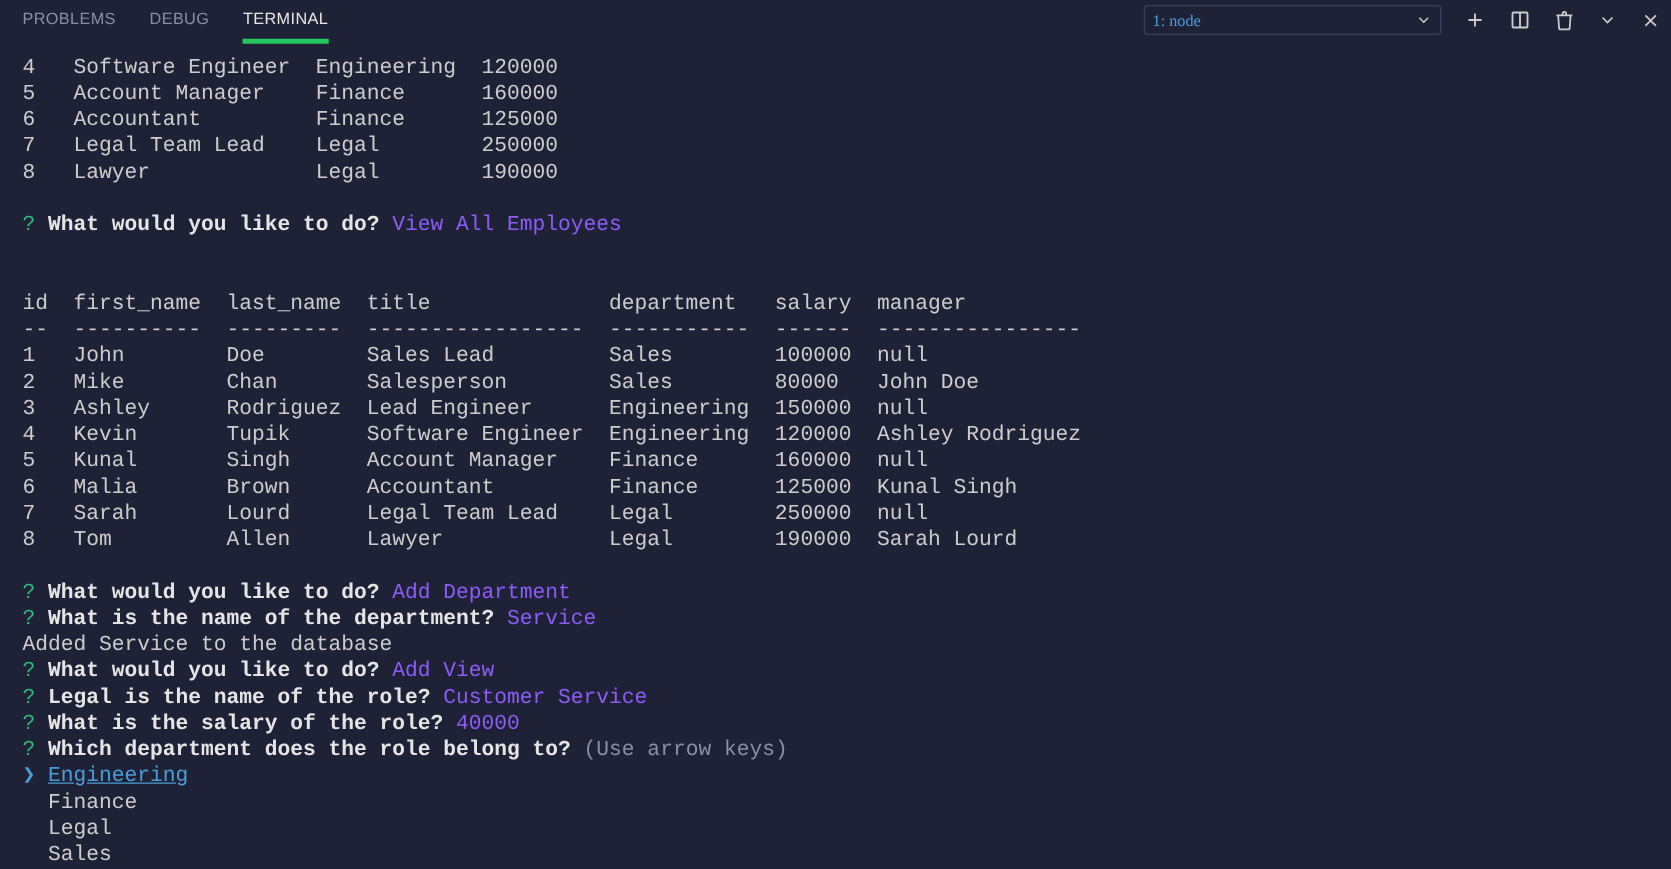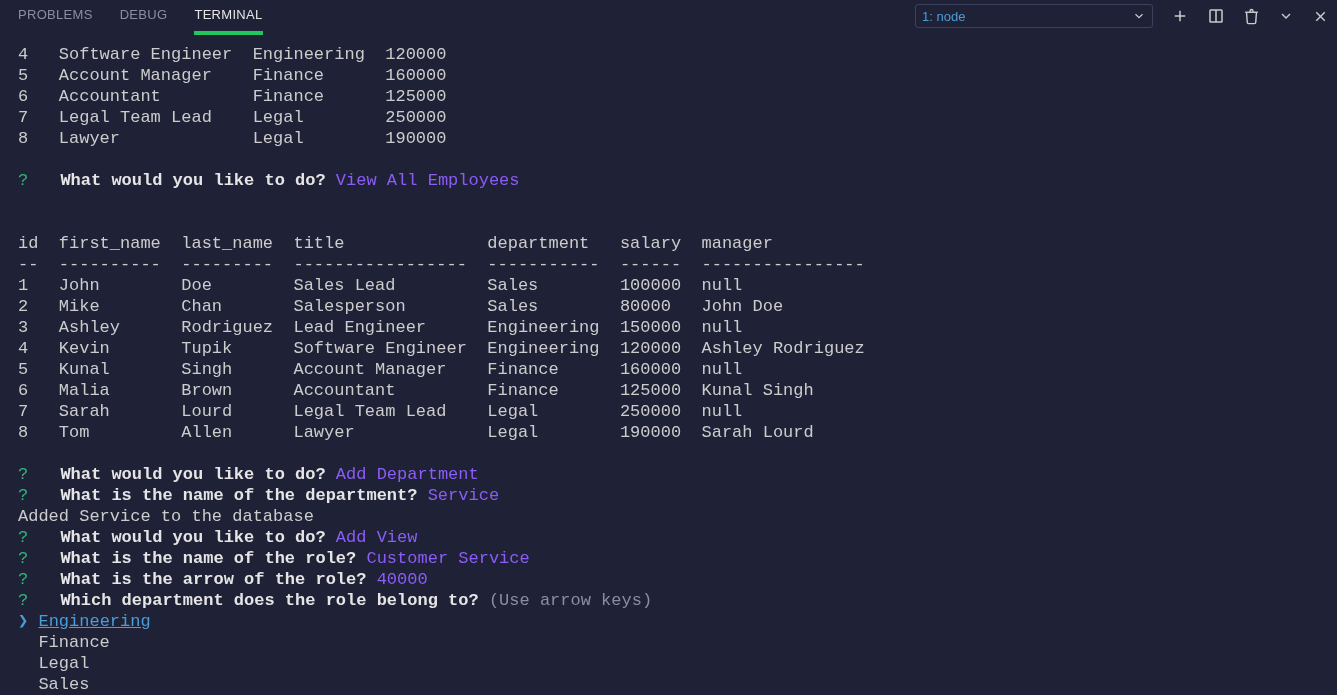--- a/index.html
+++ b/index.html
@@ -34,20 +34,21 @@
   }
   .panel-tab.active {
     color: #e5e5e5;
     border-bottom: 4px solid #22c55e;
   }
   .top-right {
     margin-left: auto;
     display: flex;
     align-items: center;
     gap: 18px;
+    font-family: Liberation Serif, serif;
   }
   .term-select {
     display: flex;
     align-items: center;
     border: 1px solid #3c4160;
     border-radius: 3px;
     height: 24px;
     width: 238px;
     padding: 0 6px;
     color: #4a9dd8;
@@ -61,21 +62,21 @@
     justify-content: center;
     cursor: pointer;
   }
   .top-icon svg { stroke: #cccccc; }
   .terminal {
     padding: 12px 18px 0 18px;
     white-space: pre;
     font-variant-ligatures: none;
   }
   .q { color: #2fb97a; }
-  .bold { color: #e5e5e5; font-weight: 600; margin-left: 22px; }
+  .bold { color: #e5e5e5; font-weight: 600; }
   .ans { color: #8b5cf6; }
   .hint { color: #8a8ea0; }
   .caret { color: #4a9dd8; font-weight: 600; }
   .sel { color: #4a9dd8; text-decoration: underline; }
 </style>
 </head>
 <body>
 
 <div class="top-bar">
   <div class="panel-tabs">
@@ -142,20 +143,20 @@
 4   Kevin       Tupik      Software Engineer  Engineering  120000  Ashley Rodriguez
 5   Kunal       Singh      Account Manager    Finance      160000  null
 6   Malia       Brown      Accountant         Finance      125000  Kunal Singh
 7   Sarah       Lourd      Legal Team Lead    Legal        250000  null
 8   Tom         Allen      Lawyer             Legal        190000  Sarah Lourd
 
 <span class="q">?</span> <span class="bold">What would you like to do?</span> <span class="ans">Add Department</span>
 <span class="q">?</span> <span class="bold">What is the name of the department?</span> <span class="ans">Service</span>
 Added Service to the database
 <span class="q">?</span> <span class="bold">What would you like to do?</span> <span class="ans">Add View</span>
-<span class="q">?</span> <span class="bold">What is the name of the role?</span> <span class="ans">Customer Service</span>
-<span class="q">?</span> <span class="bold">What is the arrow of the role?</span> <span class="ans">40000</span>
+<span class="q">?</span> <span class="bold">Legal is the name of the role?</span> <span class="ans">Customer Service</span>
+<span class="q">?</span> <span class="bold">What is the salary of the role?</span> <span class="ans">40000</span>
 <span class="q">?</span> <span class="bold">Which department does the role belong to?</span> <span class="hint">(Use arrow keys)</span>
 <span class="caret">❯</span> <span class="sel">Engineering</span>
   Finance
   Legal
   Sales
 </div>
 
 </body></html>

